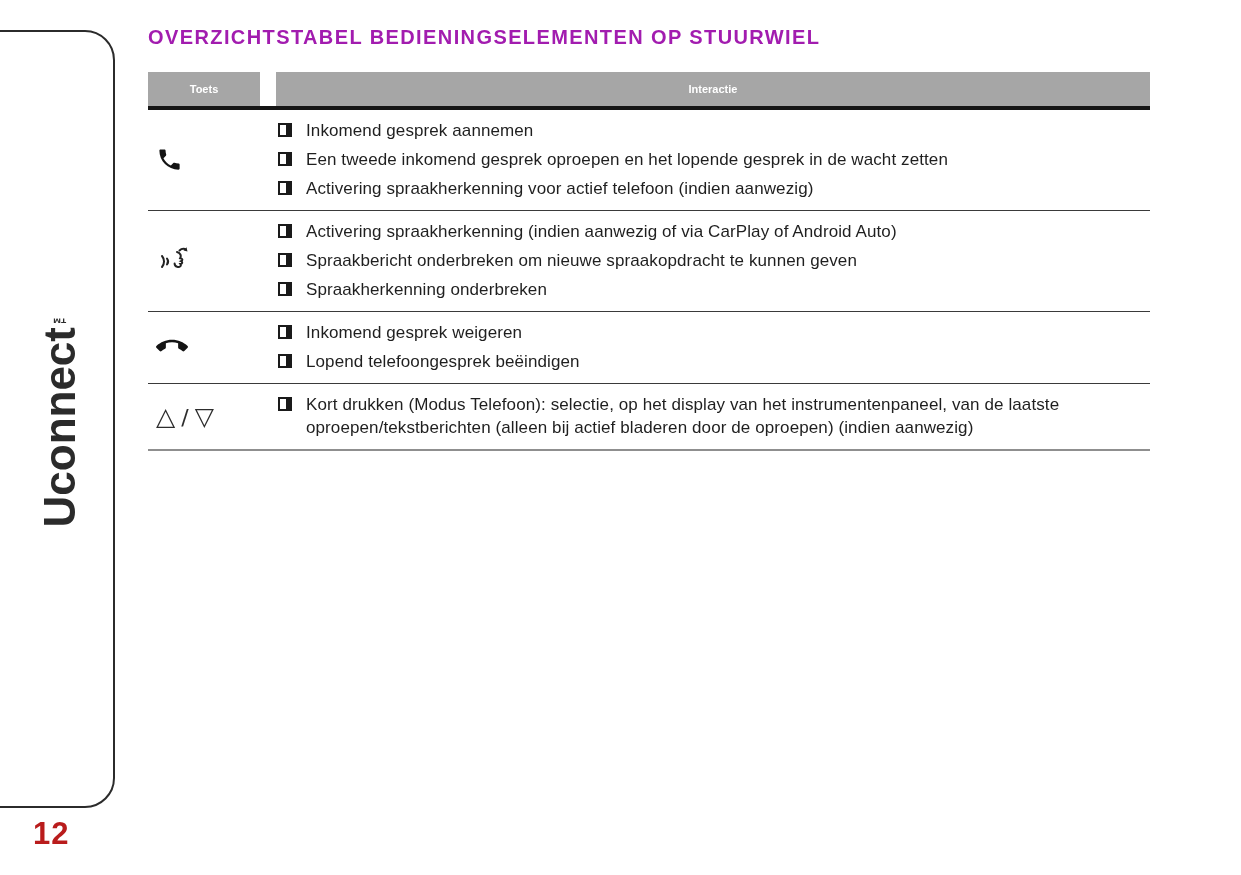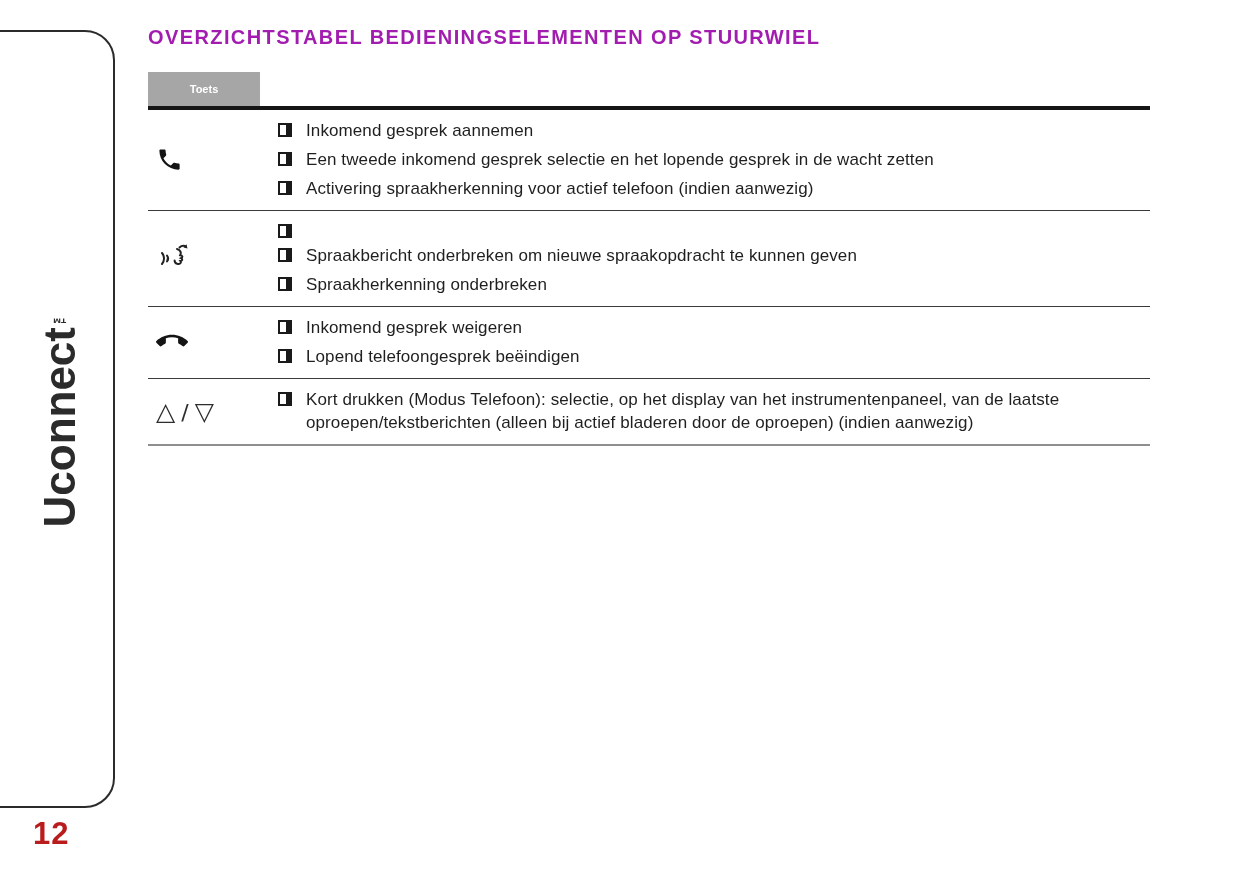--- a/index.html
+++ b/index.html
@@ -68,36 +68,37 @@
 </div>
 
 <div class="page-number">12</div>
 
 <div class="main">
   <div class="doc-title">OVERZICHTSTABEL BEDIENINGSELEMENTEN OP STUURWIEL</div>
 
   <div class="tbl-head head-rule">
     <div class="th th-toets">Toets</div>
     <div class="th-gap"></div>
+    <div class="th th-interactie">Interactie</div>
   </div>
 
   <div class="row">
     <div class="icon-cell">
       <svg class="icon-svg" width="27" height="27" viewBox="0 0 24 24">
         <path fill="#141414" d="M6.62 10.79c1.44 2.83 3.76 5.14 6.59 6.59l2.2-2.2c.27-.27.67-.36 1.02-.24 1.12.37 2.33.57 3.57.57.55 0 1 .45 1 1V20c0 .55-.45 1-1 1-9.39 0-17-7.61-17-17 0-.55.45-1 1-1h3.5c.55 0 1 .45 1 1 0 1.25.2 2.45.57 3.57.11.35.03.74-.24 1.02l-2.2 2.2z"></path>
       </svg>
     </div>
     <div class="items-cell">
         <div class="cell-item">
           <span class="bullet"></span>
           <span class="item-text">Inkomend gesprek aannemen</span>
         </div>
         <div class="cell-item">
           <span class="bullet"></span>
-          <span class="item-text">Een tweede inkomend gesprek selectie en het lopende gesprek in de wacht zetten</span>
+          <span class="item-text">Een tweede inkomend gesprek oproepen en het lopende gesprek in de wacht zetten</span>
         </div>
         <div class="cell-item">
           <span class="bullet"></span>
           <span class="item-text">Activering spraakherkenning voor actief telefoon (indien aanwezig)</span>
         </div>
       </div>
   </div>
 
   <div class="row">
     <div class="icon-cell">
@@ -107,20 +108,21 @@
           <path d="M11 15.5 a5 5 0 0 1 0 6"></path>
           <path d="M21 9 c3.5 1 4.5 3.5 3.2 6.2 c2.8 0.2 2.6 2.2 0.8 3 c2 1 1.2 2.8 -0.6 2.8 c1.2 1.8 -0.6 3.6 -3.2 2.8 c-1.8 -0.6 -2.6 -1.8 -2.6 -3.4"></path>
           <path d="M23.5 7.5 q 2.5 -2.5 5.5 -1.5"></path>
         </g>
         <polygon fill="#222222" points="30.5,4.2 27.5,7.6 31.5,8.4"></polygon>
       </svg>
     </div>
     <div class="items-cell">
         <div class="cell-item">
           <span class="bullet"></span>
+          <span class="item-text">Activering spraakherkenning (indien aanwezig of via CarPlay of Android Auto)</span>
         </div>
         <div class="cell-item">
           <span class="bullet"></span>
           <span class="item-text">Spraakbericht onderbreken om nieuwe spraakopdracht te kunnen geven</span>
         </div>
         <div class="cell-item">
           <span class="bullet"></span>
           <span class="item-text">Spraakherkenning onderbreken</span>
         </div>
       </div>

